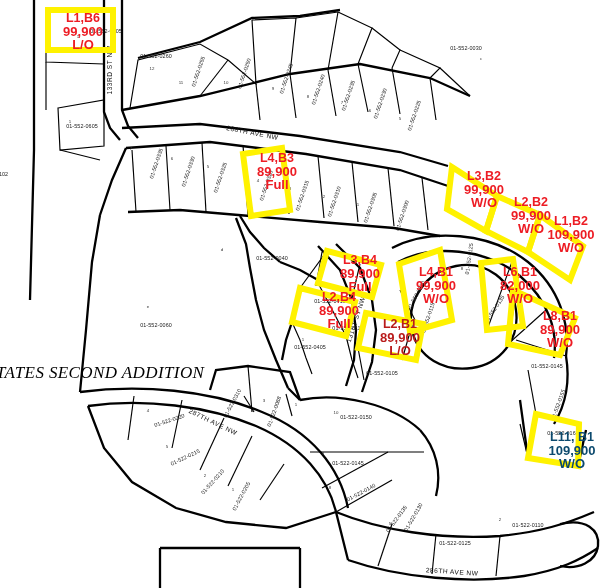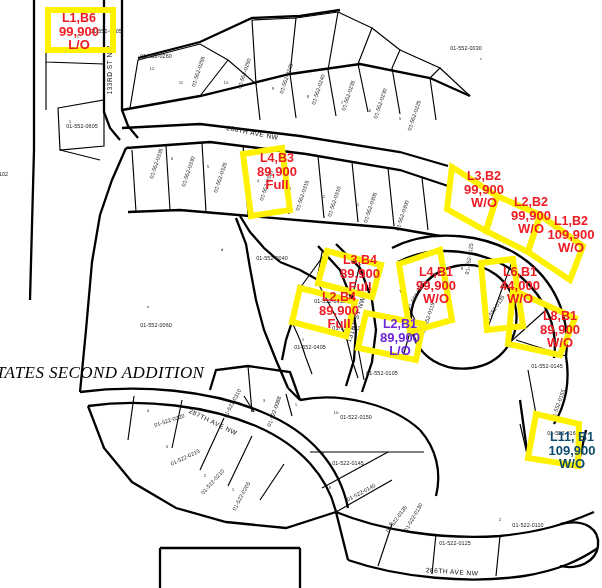--- a/index.html
+++ b/index.html
@@ -319,21 +319,21 @@
         <polygon class="hl-poly" points="399,264 440,250 452,320 410,332" stroke="#FFF200"></polygon>
         <polygon class="hl-poly" points="481,263 513,259 523,326 487,330" stroke="#FFF200"></polygon>
         <polygon class="hl-poly" points="513,290 575,318 560,355 508,344" stroke="#FFF200"></polygon>
         <polygon class="hl-poly" points="366,313 423,324 416,360 358,348" stroke="#FFF200"></polygon>
         <polygon class="hl-poly" points="536,414 579,424 578,466 528,458" stroke="#FFF200"></polygon>
       </g>
 
   </svg>
 
   <div id="labels-layer">
-      <div class="price-label" style="left: 36px; top: 12px; width: 62px; color: rgb(237, 28, 36); padding-left: 12px;">
+      <div class="price-label" style="left: 52px; top: 12px; width: 62px; color: rgb(237, 28, 36);">
         <span class="ln1">L1,B6</span>
         <span class="ln2">99,900</span>
         <span class="ln3">L/O</span>
       </div>
       <div class="price-label" style="left: 248px; top: 152px; width: 58px; color: rgb(237, 28, 36);">
         <span class="ln1">L4,B3</span>
         <span class="ln2">89,900</span>
         <span class="ln3">Full</span>
       </div>
       <div class="price-label" style="left: 456px; top: 170px; width: 56px; color: rgb(237, 28, 36);">
@@ -356,34 +356,34 @@
         <span class="ln2">89,900</span>
         <span class="ln3">Full</span>
       </div>
       <div class="price-label" style="left: 408px; top: 266px; width: 56px; color: rgb(237, 28, 36);">
         <span class="ln1">L4,B1</span>
         <span class="ln2">99,900</span>
         <span class="ln3">W/O</span>
       </div>
       <div class="price-label" style="left: 492px; top: 266px; width: 56px; color: rgb(237, 28, 36);">
         <span class="ln1">L6,B1</span>
-        <span class="ln2">44,000</span>
+        <span class="ln2">82,000</span>
         <span class="ln3">W/O</span>
       </div>
       <div class="price-label" style="left: 310px; top: 291px; width: 58px; color: rgb(237, 28, 36);">
         <span class="ln1">L2,B4</span>
         <span class="ln2">89,900</span>
         <span class="ln3">Full</span>
       </div>
       <div class="price-label" style="left: 532px; top: 310px; width: 56px; color: rgb(237, 28, 36);">
         <span class="ln1">L8,B1</span>
         <span class="ln2">89,900</span>
         <span class="ln3">W/O</span>
       </div>
-      <div class="price-label" style="left: 372px; top: 318px; width: 56px; color: #6d28d9;">
+      <div class="price-label" style="left: 372px; top: 318px; width: 56px; color: #b91c1c;">
         <span class="ln1">L2,B1</span>
         <span class="ln2">89,900</span>
         <span class="ln3">L/O</span>
       </div>
       <div class="price-label" style="left: 543px; top: 431px; width: 58px; color: #0c4a6e;">
         <span class="ln1">L11, B1</span>
         <span class="ln2">109,900</span>
         <span class="ln3">W/O</span>
       </div>
     </div>

